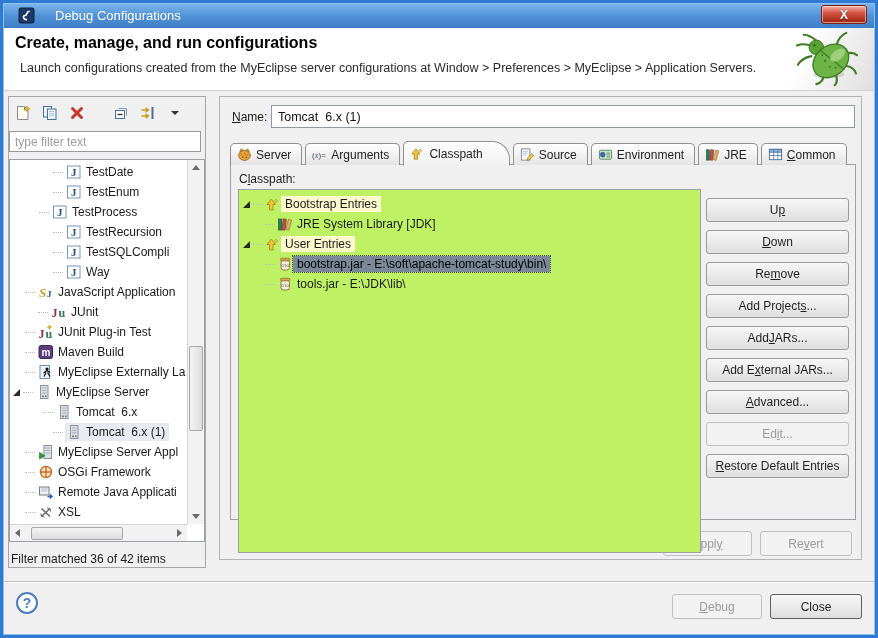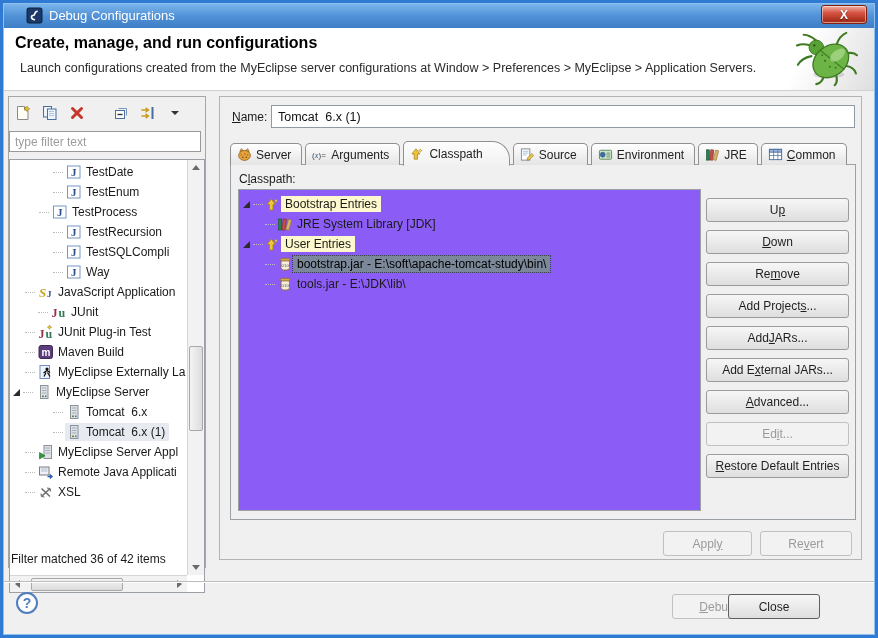--- a/index.html
+++ b/index.html
@@ -7,21 +7,21 @@
   .window{
     position:relative;width:878px;height:638px;background:#f0f0f0;
     font-family:"Liberation Sans",sans-serif;font-size:12px;color:#1a1a1a;
     overflow:hidden;
   }
   .window::after{content:'';position:absolute;inset:0;border:3px solid #2f7ad2;
     box-shadow:inset 0 0 0 1px #8ec0ee;pointer-events:none;z-index:50;}
   
   .titlebar{position:absolute;left:3px;top:3px;right:3px;height:25px;
     background:linear-gradient(#7db7ec,#4f90d6 55%,#3d7ec6);
-    display:flex;align-items:center;gap:6px;padding-left:23px;color:#fff;font-size:13px;}
+    display:flex;align-items:center;gap:20px;padding-left:15px;color:#fff;font-size:13px;}
   .title-icon{width:17px;height:17px;flex:none;}
   .close-btn{position:absolute;right:8px;top:2px;width:46px;height:19px;
     background:linear-gradient(#f0b4a8,#d65443 40%,#a52b18 90%,#c0452f);
     border:1px solid #7e1f10;border-radius:3px;color:#fff;font-weight:bold;
     display:flex;align-items:center;justify-content:center;font-size:12px;
     box-shadow:inset 0 0 0 1px rgba(255,255,255,.45);text-shadow:0 1px 1px rgba(0,0,0,.5);}
   
   .banner{position:absolute;left:3px;top:28px;right:3px;height:63px;background:#fff;
     border-bottom:1px solid #cfcfcf;}
   .banner-wedge{position:absolute;right:0;top:0;bottom:0;width:150px;
@@ -37,21 +37,21 @@
   
   .lp-toolbar{position:absolute;left:4px;top:5px;height:22px;display:flex;align-items:center;gap:7px;}
   .tbtn{width:20px;height:20px;display:flex;align-items:center;justify-content:center;}
   .tbtn svg{width:16px;height:16px;}
   .tb-gap{width:10px;}
   .caret{width:0;height:0;border-top:4px solid #333;border-left:4px solid transparent;border-right:4px solid transparent;}
   .filter-input{position:absolute;left:0px;top:34px;width:192px;height:21px;border:1px solid #999;
     padding:2px 5px;font:12px "Liberation Sans",sans-serif;color:#333;}
   .filter-input::placeholder{color:#9c9c9c;}
   
-  .tree-box{position:absolute;left:0px;top:62px;width:196px;height:434px;background:#fff;
+  .tree-box{position:absolute;left:0px;top:62px;width:196px;height:383px;background:#fff;
     border:1px solid #9aa0a6;overflow:hidden;}
   .tree-rows{position:absolute;left:1px;top:2px;right:18px;bottom:18px;overflow:hidden;}
   .trow{height:20px;display:flex;align-items:center;white-space:pre;}
   .rowc{display:inline-flex;align-items:center;gap:4px;padding:1px 4px 1px 1px;border-radius:1px;}
   .trow[data-selected="true"] .rowc{background:#e7ebf1;}
   .tlabel{white-space:pre;font-size:12px;}
   .dots{width:10px;height:0;border-top:1px dotted #bdbdbd;margin-right:2px;flex:none;}
   .exp{width:0;height:0;border-bottom:7px solid #2b2b2b;border-left:7px solid transparent;margin-right:3px;flex:none;}
   .ic{width:16px;height:16px;flex:none;}
   
@@ -72,39 +72,39 @@
     padding:2px 6px;font:12.5px "Liberation Sans",sans-serif;color:#111;white-space:pre;}
   .tabs{position:absolute;left:230px;top:140px;height:25px;display:flex;align-items:flex-end;z-index:3;}
   .tab{height:22px;display:inline-flex;align-items:center;gap:4px;padding:0 10px 0 6px;
     background:linear-gradient(#ffffff,#e4e4e4);border:1px solid #909090;border-bottom:none;
     border-radius:5px 5px 0 0;margin-right:3px;font-size:12px;color:#222;}
   .tab[data-selected="true"]{height:25px;background:linear-gradient(#fdfdfd,#f1f1f1);
     border-radius:5px 18px 0 0;padding-right:26px;position:relative;margin-bottom:-1px;border-bottom:1px solid #f0f0f0;}
   .tab .ic{width:15px;height:15px;}
   .tab-content{position:absolute;left:230px;top:164px;width:626px;height:356px;border:1px solid #9aa0a6;background:#f0f0f0;z-index:1;}
   .cp-label{position:absolute;left:239px;top:172px;z-index:2;text-align:center;}
-  .cp-box{position:absolute;left:238px;top:189px;width:463px;height:322px;background:#8b5cf6;border:1px solid #9aa0a6;z-index:2;overflow:hidden;}
+  .cp-box{position:absolute;left:238px;top:189px;width:463px;height:364px;background:#bef264;border:1px solid #9aa0a6;z-index:2;overflow:hidden;}
   .crow{height:20px;display:flex;align-items:center;white-space:pre;}
   .clabel{white-space:pre;padding:1px 4px;font-size:12px;}
   .crow[data-hl="true"] .clabel{background:#fdf8cd;}
   .crow[data-selected="true"] .clabel{background:#7b8899;outline:1px dotted #39424d;color:#000;}
   
   .btn{background:linear-gradient(#f6f6f6,#ececec 45%,#dedede);border:1px solid #9b9b9b;border-radius:3px;
     font:12px "Liberation Sans",sans-serif;color:#1f1f1f;display:flex;align-items:center;justify-content:center;}
   .btn[data-enabled="false"]{background:#f2f2f2;border-color:#c0c0c0;color:#9b9b9b;}
   .side-btn{position:absolute;left:706px;width:143px;height:24px;z-index:2;}
   .apply-btn{position:absolute;left:663px;top:531px;width:89px;height:25px;}
   .revert-btn{position:absolute;left:760px;top:531px;width:92px;height:25px;}
   
   .separator{position:absolute;left:3px;right:3px;top:581px;height:2px;
     border-top:1px solid #bdbdbd;border-bottom:1px solid #fdfdfd;}
   .help-btn{position:absolute;left:16px;top:592px;width:22px;height:22px;border:2px solid #4f7dbf;border-radius:50%;
     color:#4f7dbf;font-weight:bold;font-size:14px;display:flex;align-items:center;justify-content:center;background:#fdfdfd;}
   .debug-btn{position:absolute;left:672px;top:594px;width:90px;height:25px;}
-  .close-footer-btn{position:absolute;left:728px;top:594px;width:92px;height:25px;border-color:#5f5f5f;}
+  .close-footer-btn{position:absolute;left:770px;top:594px;width:92px;height:25px;border-color:#5f5f5f;}
   u{text-decoration:underline;}
 </style>
 </head>
 <body>
 
 <svg width="0" height="0" style="position:absolute">
 <defs>
   <g id="g-title">
         <rect x="1" y="1" width="14" height="14" rx="2" fill="#1b3a6b" stroke="#0e2036"></rect>
         <path d="M11 4 C7 4 9.5 8 6.5 8 C4.5 8 4.5 12 8.5 12" stroke="#fff" fill="none" stroke-width="1.6"></path>
@@ -325,29 +325,32 @@
               </svg><span class="tlabel">JUnit Plug-in Test</span></span></div>
         <div class="trow" style="padding-left:14px"><span class="dots"></span><span class="rowc"><svg class="ic" viewBox="0 0 16 16">
                 <use href="#g-maven"></use>
               </svg><span class="tlabel">Maven Build</span></span></div>
         <div class="trow" style="padding-left:14px"><span class="dots"></span><span class="rowc"><svg class="ic" viewBox="0 0 16 16">
                 <use href="#g-ext"></use>
               </svg><span class="tlabel">MyEclipse Externally La</span></span></div>
         <div class="trow" style="padding-left:2px"><span class="exp"></span><span class="dots"></span><span class="rowc"><svg class="ic" viewBox="0 0 16 16">
                 <use href="#g-server"></use>
               </svg><span class="tlabel">MyEclipse Server</span></span></div>
-        <div class="trow" style="padding-left:42px"><span class="dots"></span><span class="rowc"><svg class="ic" viewBox="0 0 16 16">
+        <div class="trow" style="padding-left:32px"><span class="dots"></span><span class="rowc"><svg class="ic" viewBox="0 0 16 16">
                 <use href="#g-server"></use>
               </svg><span class="tlabel">Tomcat  6.x</span></span></div>
         <div class="trow" style="padding-left:42px" data-selected="true"><span class="dots"></span><span class="rowc"><svg class="ic" viewBox="0 0 16 16">
                 <use href="#g-server"></use>
               </svg><span class="tlabel">Tomcat  6.x (1)</span></span></div>
         <div class="trow" style="padding-left:14px"><span class="dots"></span><span class="rowc"><svg class="ic" viewBox="0 0 16 16">
                 <use href="#g-serverapp"></use>
               </svg><span class="tlabel">MyEclipse Server Appl</span></span></div>
+        <div class="trow" style="padding-left:14px"><span class="dots"></span><span class="rowc"><svg class="ic" viewBox="0 0 16 16">
+                <use href="#g-osgi"></use>
+              </svg><span class="tlabel">OSGi Framework</span></span></div>
         <div class="trow" style="padding-left:14px"><span class="dots"></span><span class="rowc"><svg class="ic" viewBox="0 0 16 16">
                 <use href="#g-remote"></use>
               </svg><span class="tlabel">Remote Java Applicati</span></span></div>
         <div class="trow" style="padding-left:14px"><span class="dots"></span><span class="rowc"><svg class="ic" viewBox="0 0 16 16">
                 <use href="#g-xsl"></use>
               </svg><span class="tlabel">XSL</span></span></div>
       </div>
       <div class="vscroll">
         <div class="sb-arrow" style="position:absolute;top:0;left:0">
             <span class="tri-up"></span>

